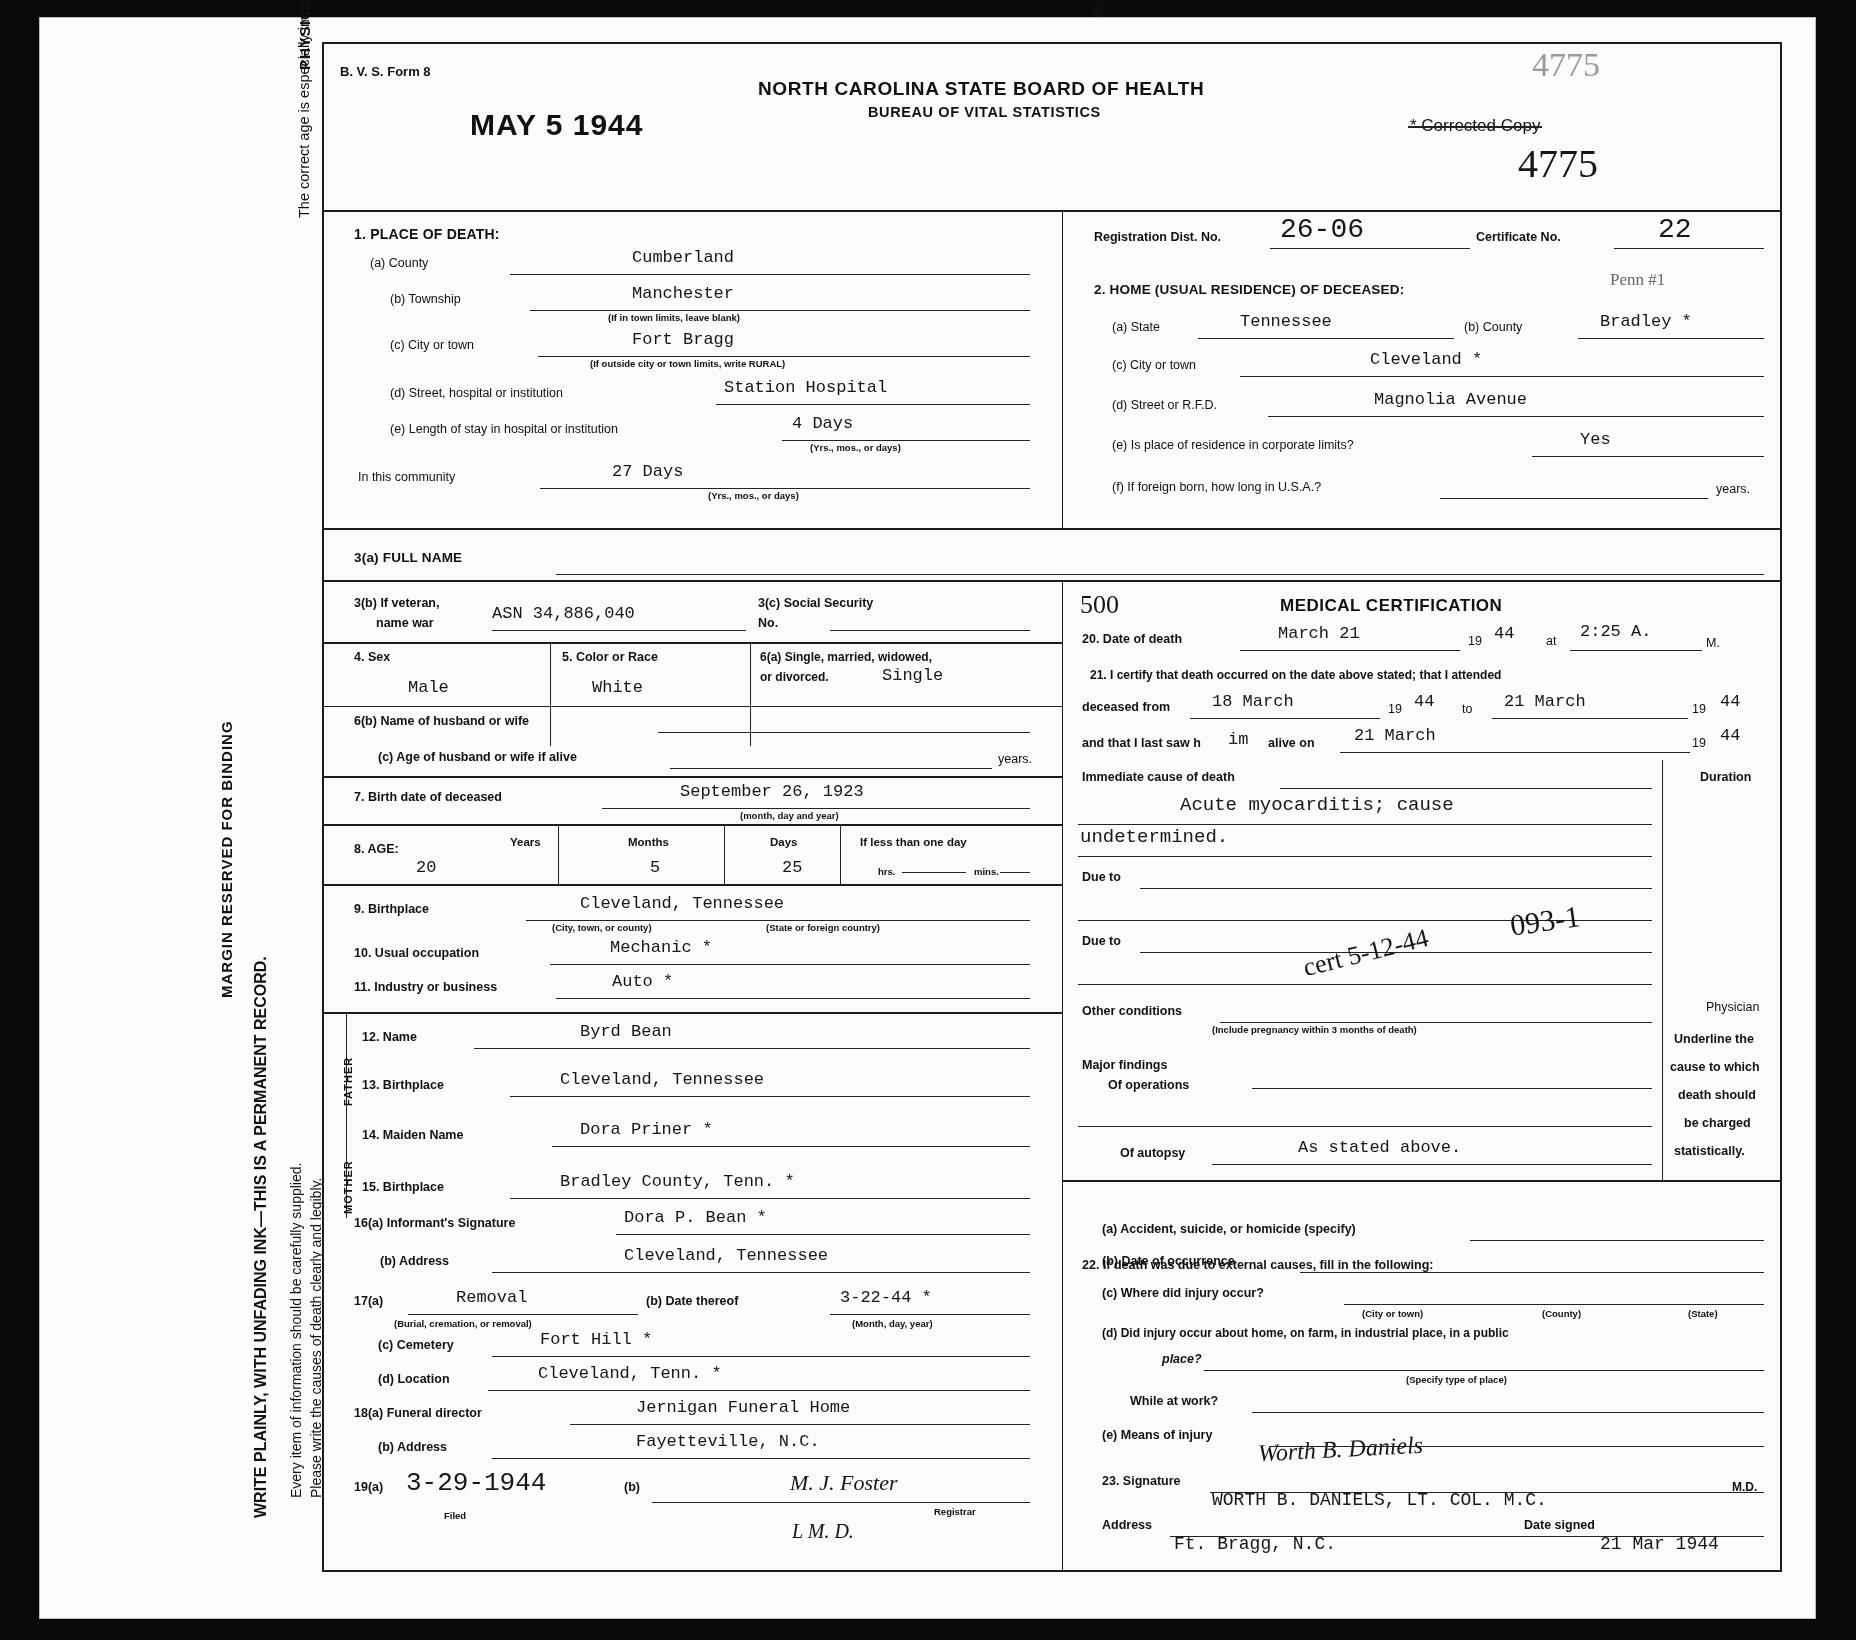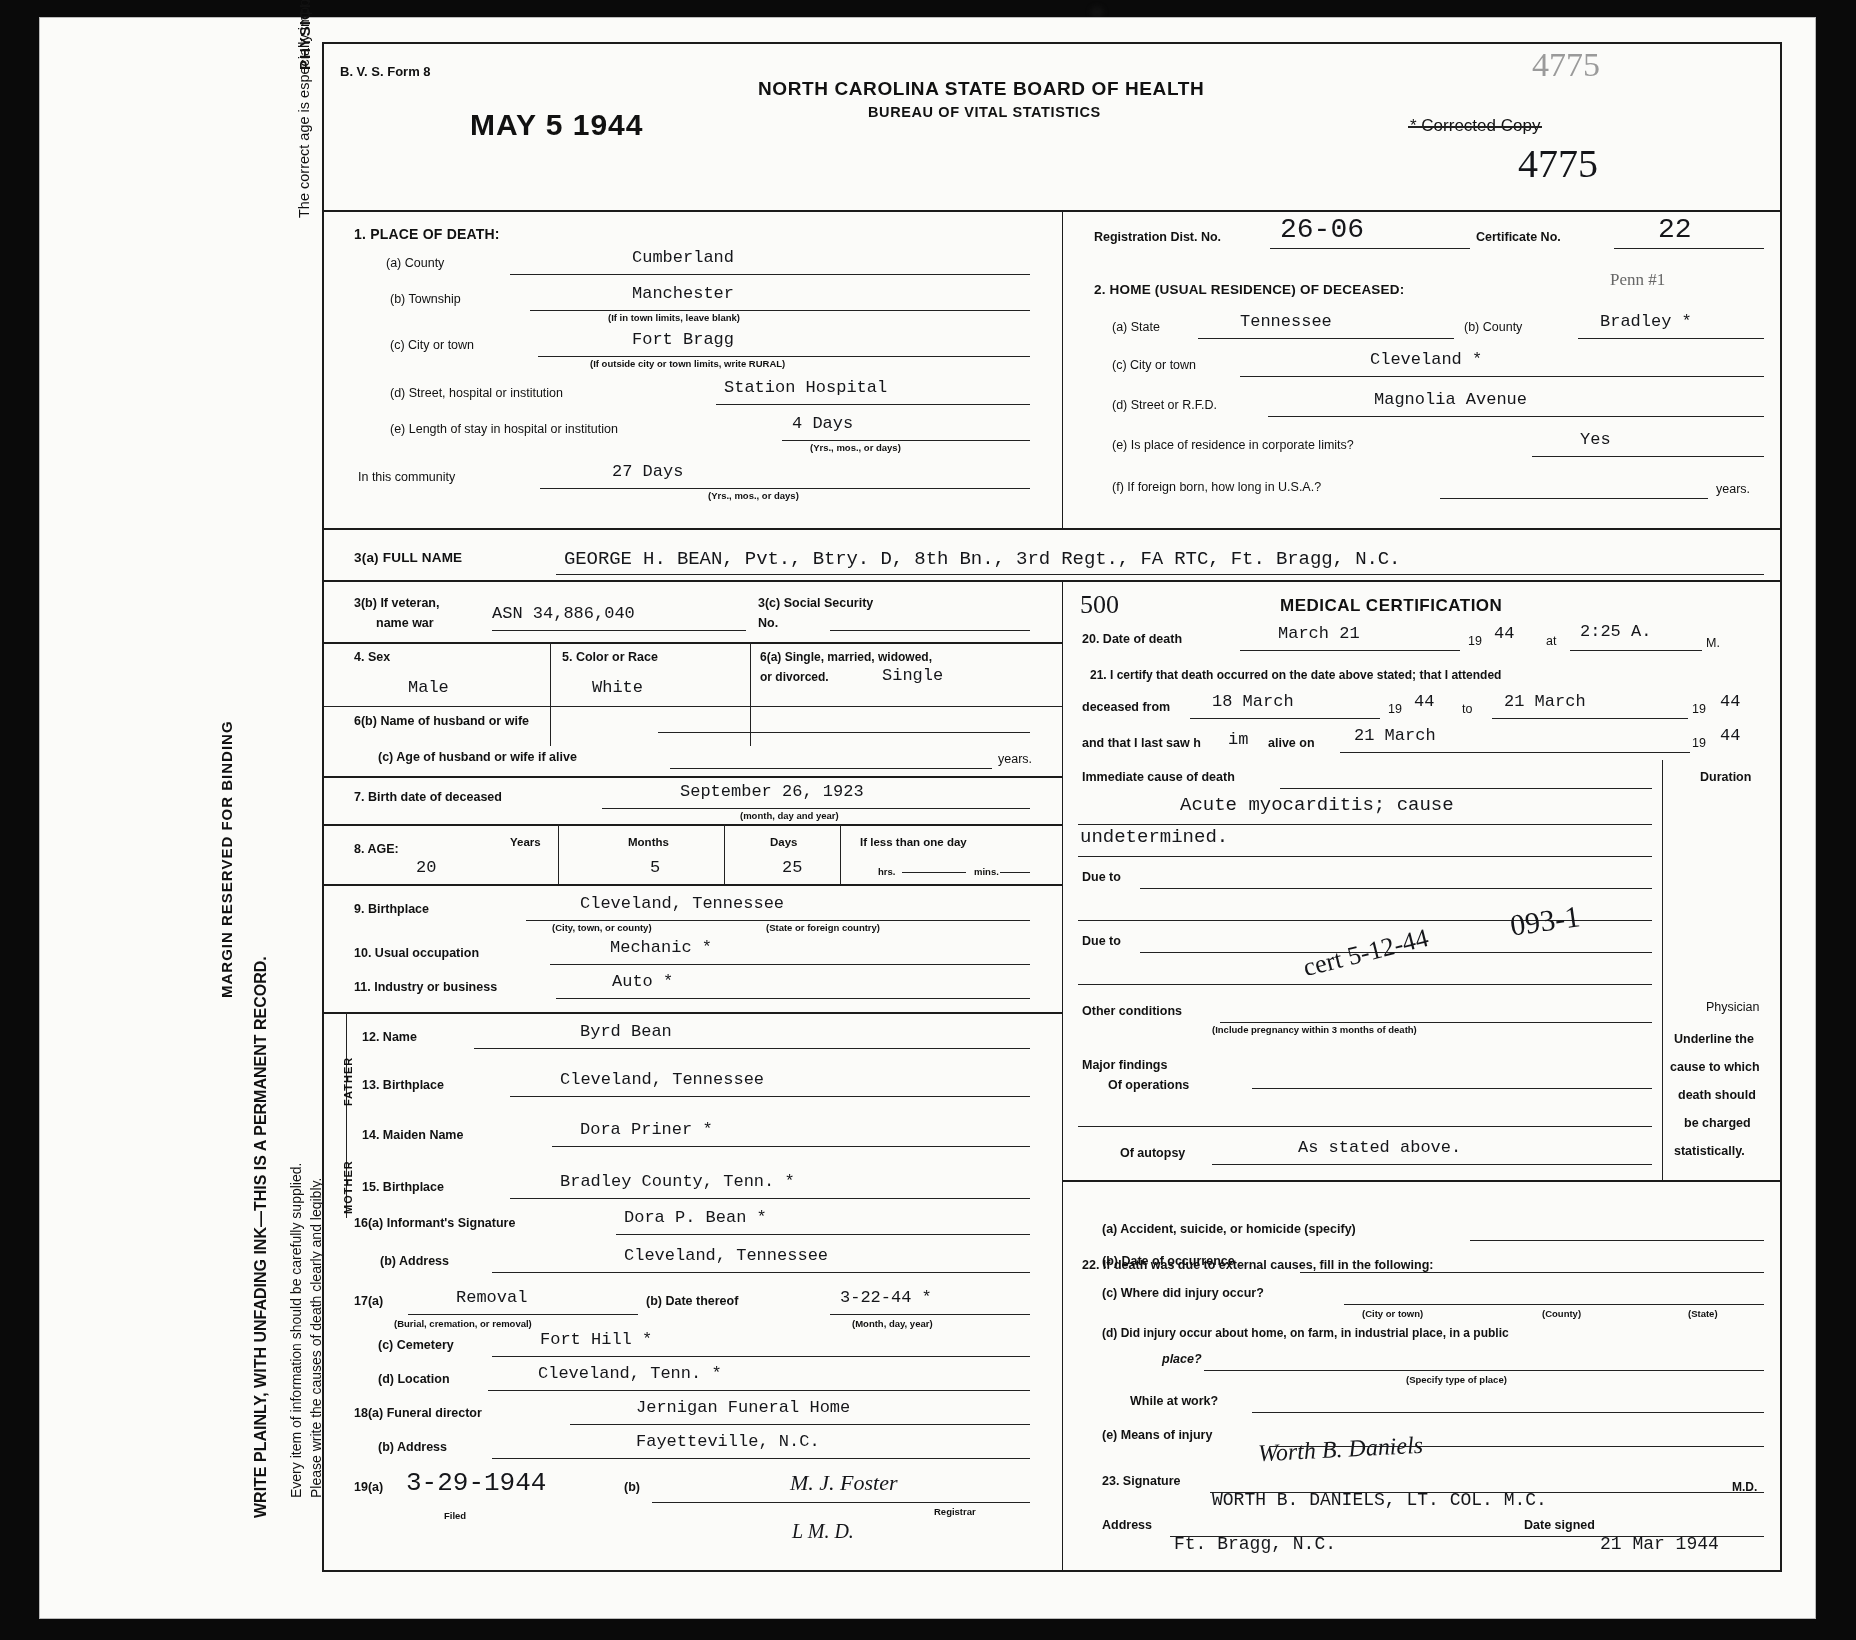--- a/index.html
+++ b/index.html
@@ -62,21 +62,21 @@
     <div class="hw num4775" style="position:absolute;left:1478px;top:122px;">4775</div>
     <div class="hw" style="position:absolute;left:1492px;top:28px;font-size:34px;color:#9a9a9a;font-family:'Liberation Serif',serif;">4775</div>
 
     <div class="hline" style="left:284px;top:192px;width:1456px;background:#1b1b1b;height:2px;"></div>
 
     <div class="vline" style="left:1022px;top:192px;height:318px;background:#1b1b1b;"></div>
     <div class="hline" style="left:284px;top:510px;width:1456px;background:#1b1b1b;height:2px;"></div>
 
     <div class="pr lbl" style="position:absolute;left:314px;top:208px;font-size:14px;">1. PLACE OF DEATH:</div>
 
-    <div class="pr lbl2" style="position:absolute;left:346px;top:238px;">(a) County</div>
+    <div class="pr lbl2" style="position:absolute;left:330px;top:238px;">(a) County</div>
     <div class="hline" style="left:470px;top:256px;width:520px;"></div>
     <div class="hw hw-m" style="position:absolute;left:592px;top:230px;">Cumberland</div>
 
     <div class="pr lbl2" style="position:absolute;left:350px;top:274px;">(b) Township</div>
     <div class="hline" style="left:490px;top:292px;width:500px;"></div>
     <div class="hw hw-m" style="position:absolute;left:592px;top:266px;">Manchester</div>
     <div class="pr cap" style="position:absolute;left:568px;top:294px;font-weight:bold;">(If in town limits, leave blank)</div>
 
     <div class="pr lbl2" style="position:absolute;left:350px;top:320px;">(c) City or town</div>
     <div class="hline" style="left:498px;top:338px;width:492px;"></div>
@@ -125,21 +125,20 @@
     <div class="pr lbl2" style="position:absolute;left:1072px;top:420px;">(e) Is place of residence in corporate limits?</div>
     <div class="hline" style="left:1492px;top:438px;width:232px;"></div>
     <div class="hw hw-m" style="position:absolute;left:1540px;top:412px;">Yes</div>
 
     <div class="pr lbl2" style="position:absolute;left:1072px;top:462px;">(f) If foreign born, how long in U.S.A.?</div>
     <div class="hline" style="left:1400px;top:480px;width:268px;"></div>
     <div class="pr lbl2" style="position:absolute;left:1676px;top:464px;">years.</div>
 
     <div class="pr lbl" style="position:absolute;left:314px;top:532px;font-size:13.5px;">3(a) FULL NAME</div>
     <div class="hline" style="left:516px;top:556px;width:1208px;"></div>
-    <div class="hw" style="position:absolute;left:524px;top:530px;font-size:19px;letter-spacing:-.1px;">GEORGE H. BEAN, Pvt., Btry. D, 8th Bn., 3rd Regt., FA RTC, Ft. Bragg, N.C.</div>
     <div class="hline" style="left:284px;top:562px;width:1456px;background:#1b1b1b;height:2px;"></div>
 
     <div class="vline" style="left:1022px;top:562px;height:992px;background:#1b1b1b;"></div>
 
     <div class="pr lbl2" style="position:absolute;left:314px;top:578px;font-weight:bold;">3(b) If veteran,</div>
     <div class="pr lbl2" style="position:absolute;left:336px;top:598px;font-weight:bold;">name war</div>
     <div class="hw hw-m" style="position:absolute;left:452px;top:586px;">ASN 34,886,040</div>
     <div class="hline" style="left:452px;top:612px;width:254px;"></div>
     <div class="pr lbl2" style="position:absolute;left:718px;top:578px;font-weight:bold;">3(c) Social Security</div>
     <div class="pr lbl2" style="position:absolute;left:718px;top:598px;font-weight:bold;">No.</div>

